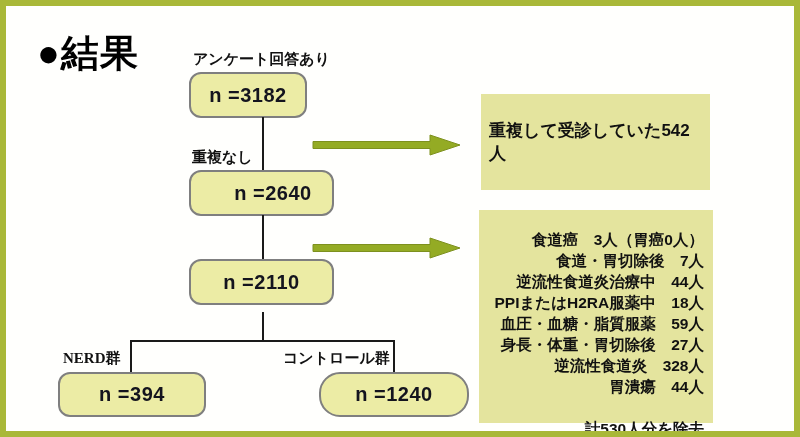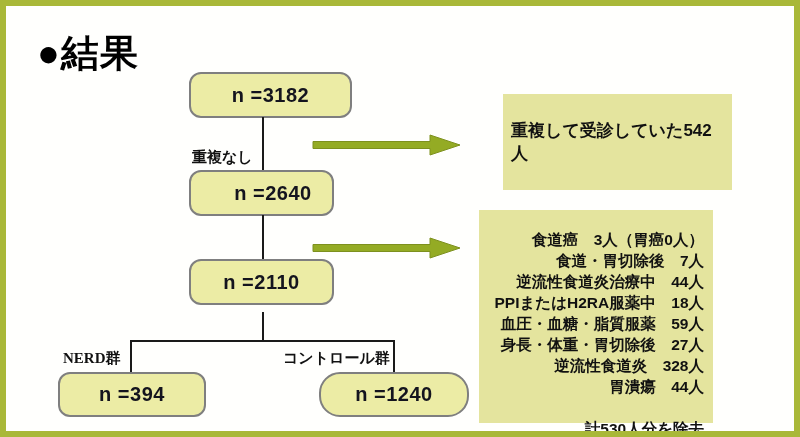--- a/index.html
+++ b/index.html
@@ -40,21 +40,21 @@
     border: 2px solid #7f7f7f;
     border-radius: 12px;
     display: flex;
     align-items: center;
     justify-content: center;
     font-size: 20px;
     font-weight: 700;
     color: #14141e;
     letter-spacing: 0.5px;
   }
-  .b1 { left: 183px; top: 66px;  width: 163px; height: 46px; }
+  .b1 { left: 183px; top: 66px;  width: 118px; height: 46px; }
   .b2 { left: 183px; top: 164px; width: 145px; height: 46px; padding-left: 23px; }
   .b3 { left: 183px; top: 253px; width: 145px; height: 46px; }
   .b4 { left: 52px;  top: 366px; width: 148px; height: 45px; }
   .b5 { left: 313px; top: 366px; width: 150px; height: 45px; border-radius: 21px; }
   .line {
     position: absolute;
     background: #1a1a1a;
   }
   .v1 { left: 256px; top: 111px; width: 2px; height: 54px; }
   .v2 { left: 256px; top: 209px; width: 2px; height: 53px; }
@@ -69,21 +69,21 @@
   }
   .a1 { left: 306px; top: 128px; }
   .a2 { left: 306px; top: 231px; }
   .note {
     position: absolute;
     background: #e4e49e;
     box-sizing: border-box;
     color: #111111;
   }
   .n1 {
-    left: 497px; top: 88px; width: 229px; height: 96px;
+    left: 475px; top: 88px; width: 229px; height: 96px;
     display: flex;
     flex-direction: column;
     justify-content: center;
     padding: 6px 8px;
     font-size: 17px;
     font-weight: 600;
     line-height: 23px;
   }
   .n2 {
     left: 473px; top: 204px; width: 234px; height: 213px;
@@ -98,20 +98,21 @@
     white-space: nowrap;
   }
 </style>
 </head>
 <body>
 
 <div class="slide">
 
   <div class="title">●結果</div>
 
+  <div class="flow-label lbl-top">アンケート回答あり</div>
   <div class="flow-box b1">n =3182</div>
 
   <div class="line v1"></div>
 
   <div class="flow-label lbl-mid">重複なし</div>
   <div class="flow-box b2">n =2640</div>
 
   <div class="line v2"></div>
 
   <div class="flow-box b3">n =2110</div>

